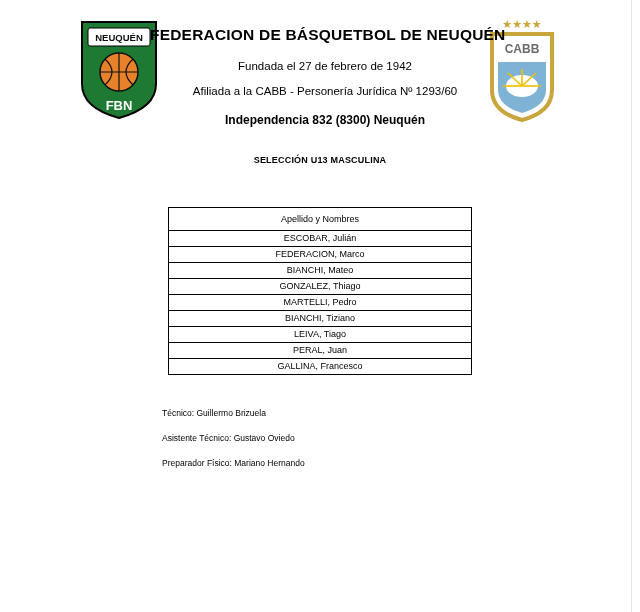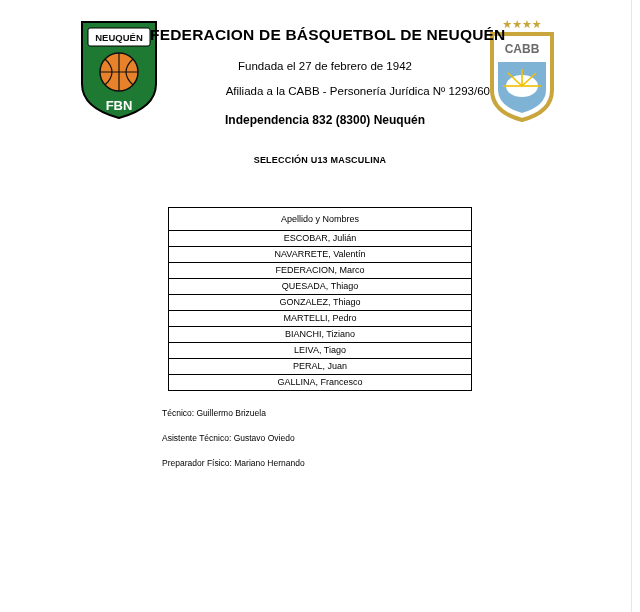--- a/index.html
+++ b/index.html
@@ -62,21 +62,20 @@
   }
 
   .fed-line2 {
     font-size: 11.5px;
     margin-top: 16px;
   }
 
   .fed-line3 {
     font-size: 11.5px;
     margin-top: 13px;
-    text-align: right;
   }
 
   .fed-line4 {
     font-size: 12px;
     font-weight: bold;
     margin-top: 16px;
   }
 
   
   .subtitle {
@@ -189,27 +188,24 @@
     <thead>
       <tr>
         <th>Apellido y Nombres</th>
       </tr>
     </thead>
     <tbody>
       <tr>
           <td>ESCOBAR, Julián</td>
         </tr>
       <tr>
-          <td>NAVARRETE, Valentín</td>
-        </tr>
-      <tr>
           <td>FEDERACION, Marco</td>
         </tr>
       <tr>
-          <td>QUESADA, Thiago</td>
+          <td>BIANCHI, Mateo</td>
         </tr>
       <tr>
           <td>GONZALEZ, Thiago</td>
         </tr>
       <tr>
           <td>MARTELLI, Pedro</td>
         </tr>
       <tr>
           <td>BIANCHI, Tiziano</td>
         </tr>

